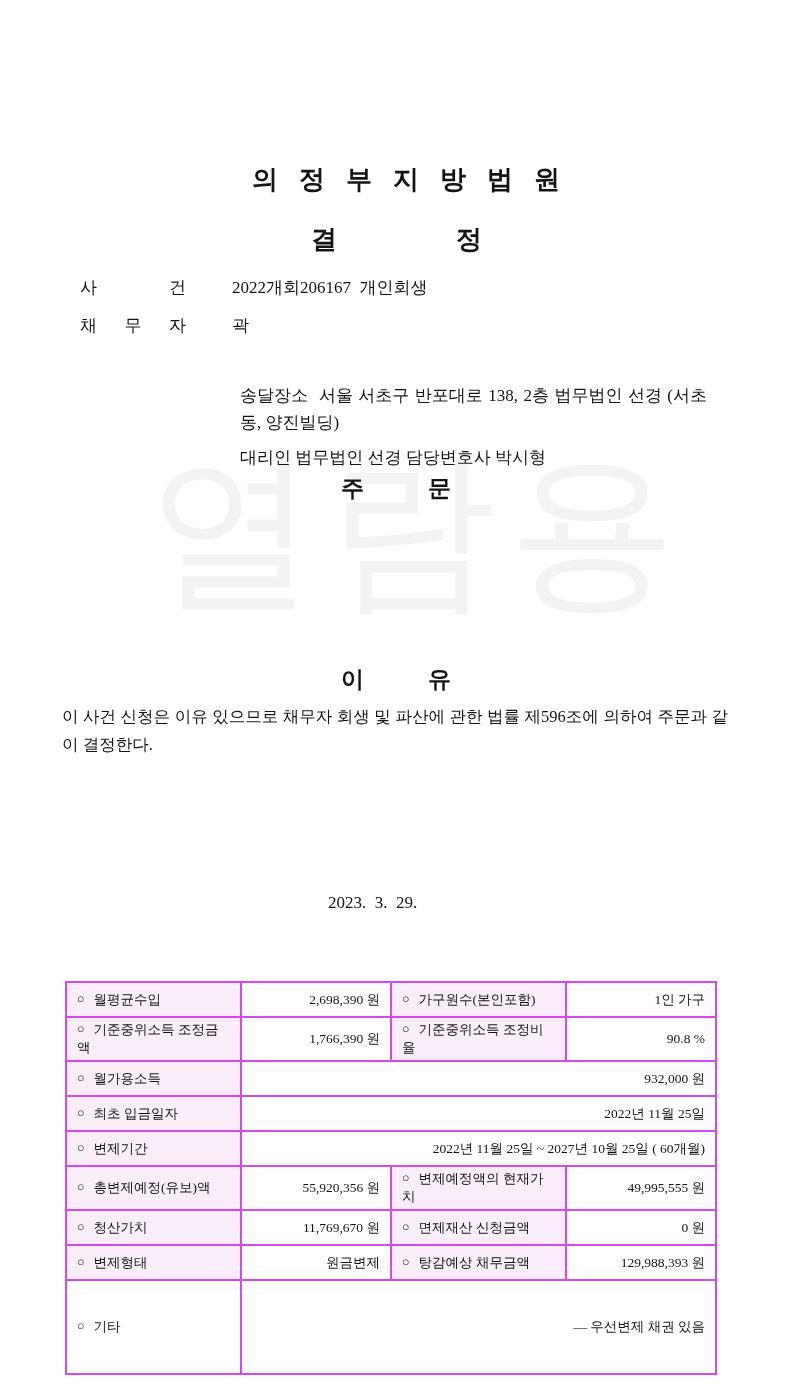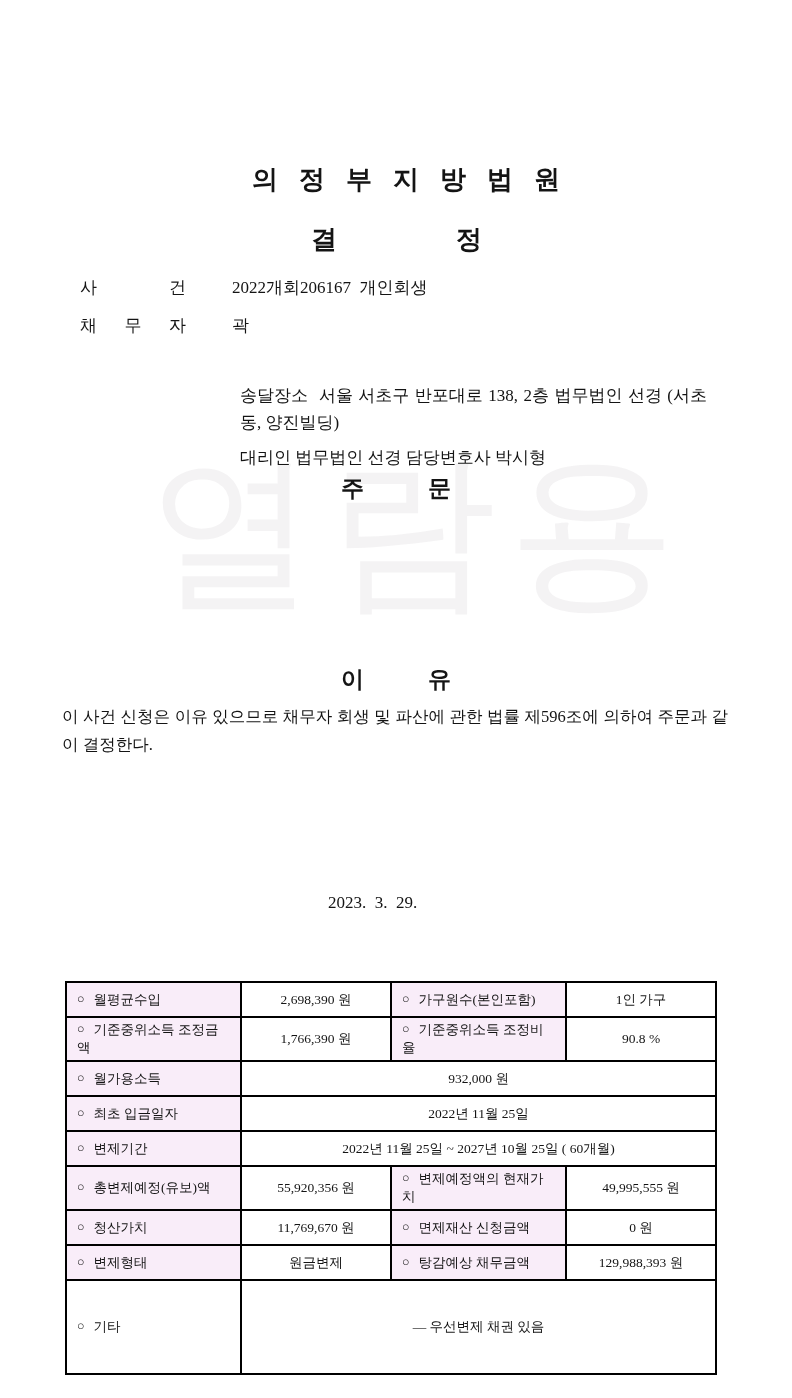--- a/index.html
+++ b/index.html
@@ -66,29 +66,29 @@
   }
   .decision-date {
     position:absolute; left:328px; top:893px; font-size:17px; white-space:pre-wrap;
   }
   .summary-table {
     position:absolute; left:65px; top:981px;
     border-collapse:collapse; table-layout:fixed; width:650px;
     font-size:13.5px;
   }
   .summary-table td {
-    border:2px solid #000000; vertical-align:middle;
+    border:2px solid #d946ef; vertical-align:middle;
     padding:3px 10px; white-space:pre-wrap; overflow:hidden;
   }
   .summary-table tr { height:35px; }
   .summary-table tr:last-child { height:94px; }
   td.label { background:#f9edf9; }
   td.label-plain { background:#ffffff; }
-  td.value.right { text-align:center; }
-  td.value.left { text-align:center;margin-top:18px; }
+  td.value.right { text-align:right; }
+  td.value.left { text-align:right;margin-top:18px; }
   .bullet { margin-right:9px; font-size:12.5px; position:relative; top:-1px; }
 </style>
 </head>
 <body>
 
 <div class="page">
 
   <div class="watermark">열람용</div>
 
   <div class="court-title">

